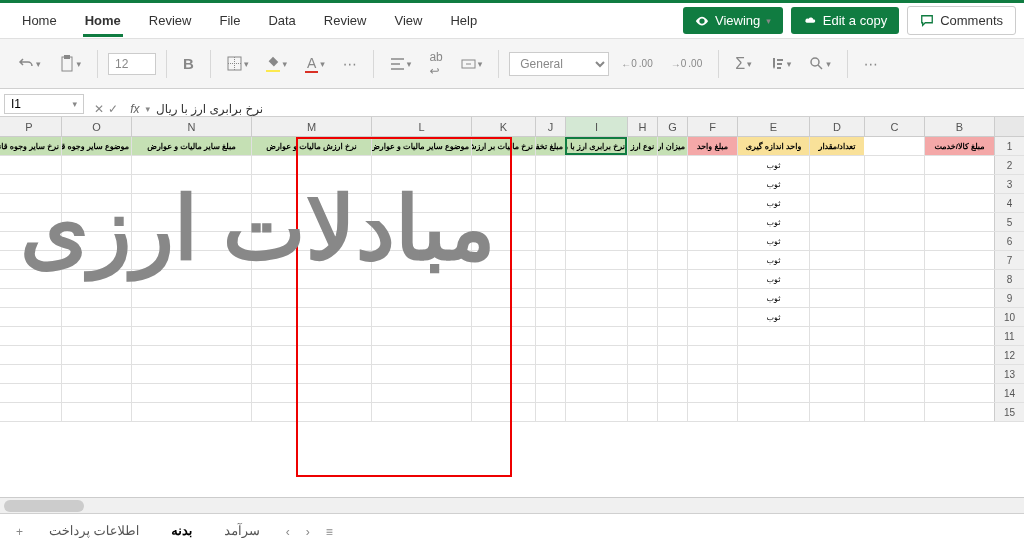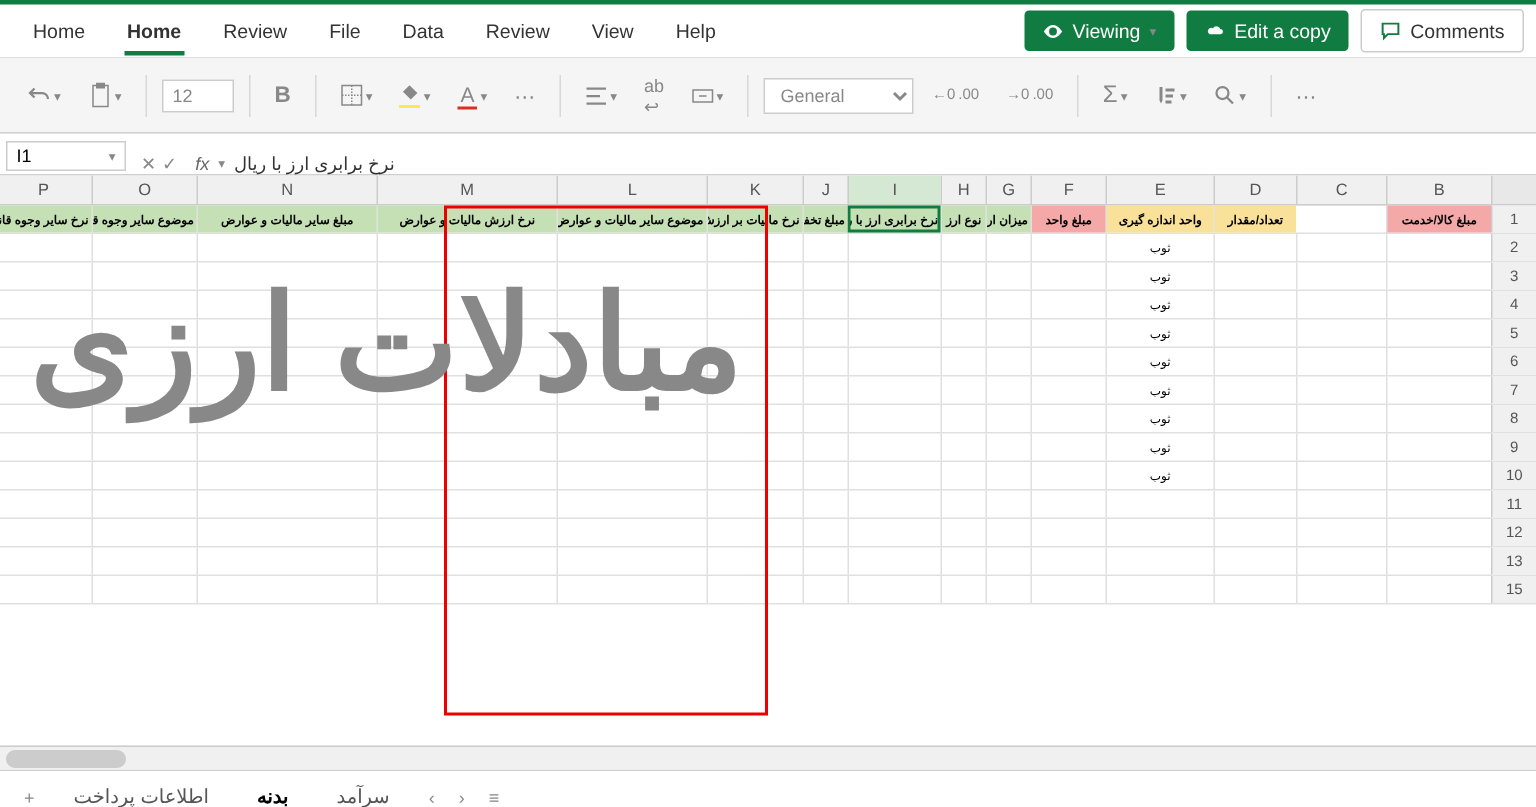--- a/index.html
+++ b/index.html
@@ -454,20 +454,38 @@
         <div class="cell" style="width: 62px;"></div>
         <div class="cell" style="width: 30px;"></div>
         <div class="cell" style="width: 64px;"></div>
         <div class="cell" style="width: 100px;"></div>
         <div class="cell" style="width: 120px;"></div>
         <div class="cell" style="width: 120px;"></div>
         <div class="cell" style="width: 70px;"></div>
         <div class="cell" style="width: 65px;"></div>
       </div>
       <div class="row">
+        <div class="row-h">14</div>
+        <div class="cell" style="width: 70px;"></div>
+        <div class="cell" style="width: 60px;"></div>
+        <div class="cell" style="width: 55px;"></div>
+        <div class="cell" style="width: 72px;"></div>
+        <div class="cell" style="width: 50px;"></div>
+        <div class="cell" style="width: 30px;"></div>
+        <div class="cell" style="width: 30px;"></div>
+        <div class="cell" style="width: 62px;"></div>
+        <div class="cell" style="width: 30px;"></div>
+        <div class="cell" style="width: 64px;"></div>
+        <div class="cell" style="width: 100px;"></div>
+        <div class="cell" style="width: 120px;"></div>
+        <div class="cell" style="width: 120px;"></div>
+        <div class="cell" style="width: 70px;"></div>
+        <div class="cell" style="width: 65px;"></div>
+      </div>
+      <div class="row">
         <div class="row-h">15</div>
         <div class="cell" style="width: 70px;"></div>
         <div class="cell" style="width: 60px;"></div>
         <div class="cell" style="width: 55px;"></div>
         <div class="cell" style="width: 72px;"></div>
         <div class="cell" style="width: 50px;"></div>
         <div class="cell" style="width: 30px;"></div>
         <div class="cell" style="width: 30px;"></div>
         <div class="cell" style="width: 62px;"></div>
         <div class="cell" style="width: 30px;"></div>

